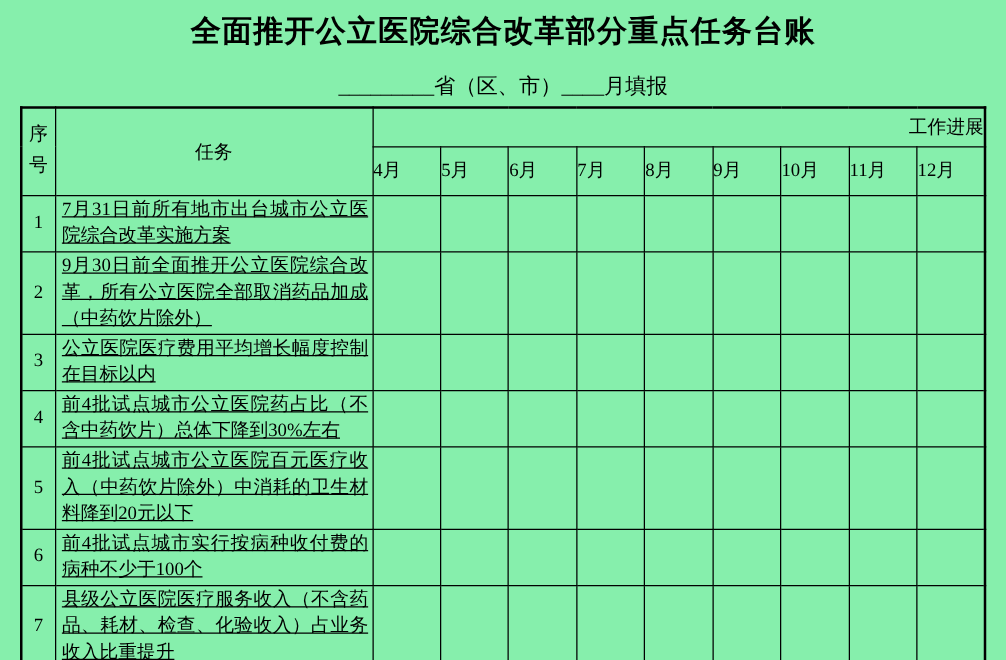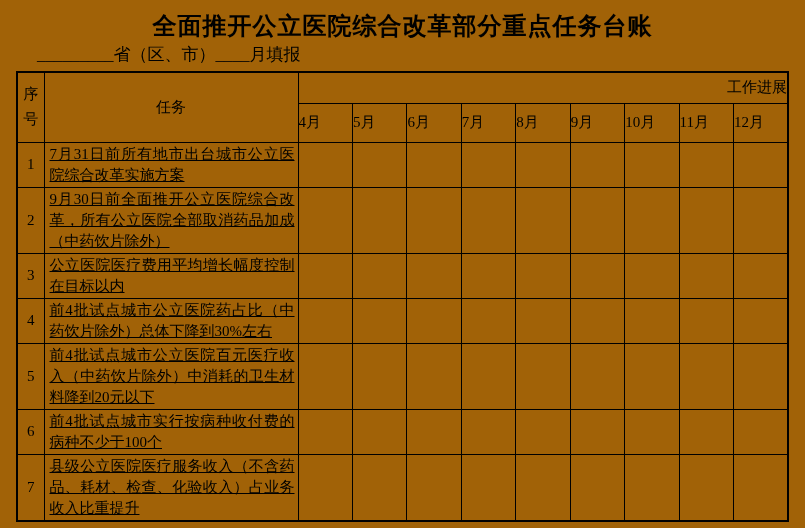--- a/index.html
+++ b/index.html
@@ -3,34 +3,34 @@
 <meta charset="utf-8">
 <style>
   * { margin: 0; padding: 0; box-sizing: border-box; }
   html, body {
     width: 805px; height: 528px;
     background: #ffffff;
     color: #000000;
     font-family: "Liberation Serif", "DejaVu Serif", serif;
     overflow: hidden;
   }
-  .page { width: 805px; height: 528px; background: #a16207; }
+  .page { width: 805px; height: 528px; background: #86efac; }
   .doc-title {
     text-align: center;
     font-size: 24px;
     font-weight: bold;
     padding-top: 11px;
     letter-spacing: 1px;
     line-height: 30px;
   }
   .doc-subtitle {
+    text-align: center;
     font-size: 17px;
     line-height: 22px;
-    margin-top: 3px;
-    padding-left: 37px;
+    margin-top: 17px;
   }
   table.ledger {
     border-collapse: collapse;
     table-layout: fixed;
     width: 773px;
     margin: 5px 0 0 16px;
     border: 2px solid #000;
   }
   table.ledger th, table.ledger td {
     border: 1px solid #000;
@@ -138,21 +138,21 @@
           <td></td>
           <td></td>
           <td></td>
           <td></td>
           <td></td>
           <td></td>
     </tr>
 
     <tr class="r2">
       <td class="c-no">4</td>
-      <td class="c-text">前4批试点城市公立医院药占比（中药饮片除外）总体下降到30%左右</td>
+      <td class="c-text">前4批试点城市公立医院药占比（不含中药饮片）总体下降到30%左右</td>
       <td></td>
           <td></td>
           <td></td>
           <td></td>
           <td></td>
           <td></td>
           <td></td>
           <td></td>
           <td></td>
     </tr>

